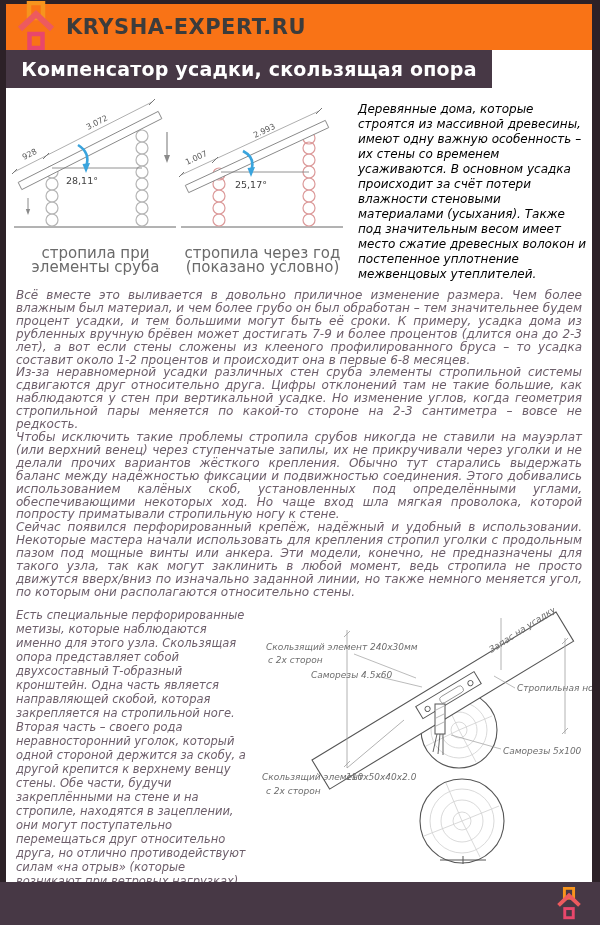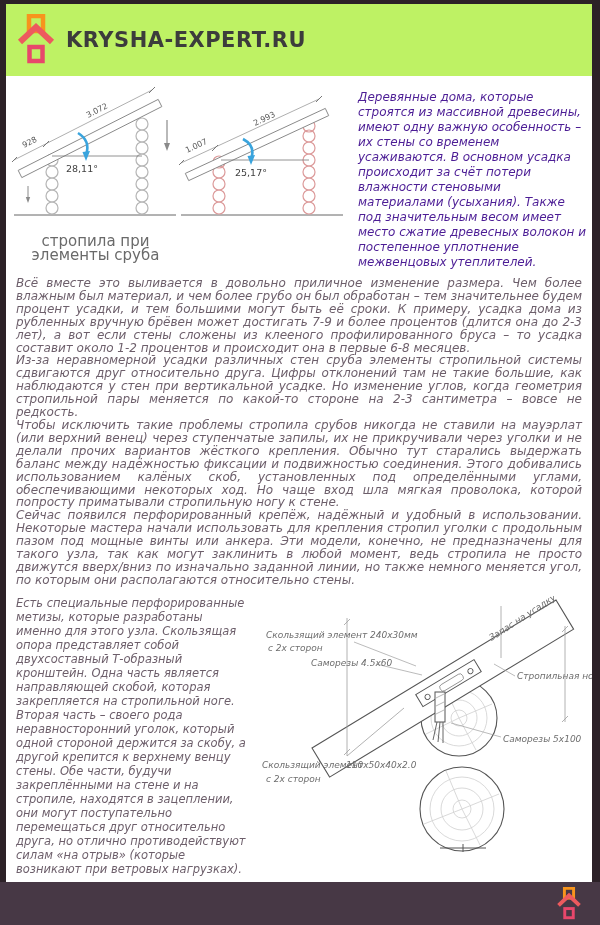--- a/index.html
+++ b/index.html
@@ -2,41 +2,41 @@
 <html><head>
 <meta charset="utf-8">
 <style>
   * { margin:0; padding:0; box-sizing:border-box; }
   html,body { width:600px; }
   body { font-family:"DejaVu Sans", sans-serif; background:#2c2127; }
   .page { width:600px; height:925px; background:#2c2127; padding:4px 8px 0 6px;
           display:flex; flex-direction:column; overflow:hidden; }
 
   
-  .header { background:#bef264; height:72px; flex:0 0 auto; display:flex;
+  .header { background:#f97316; height:46px; flex:0 0 auto; display:flex;
             align-items:center; padding-left:11px; }
   .logo { width:38px; height:52px; flex:0 0 auto; }
   .head-text { margin-left:11px; }
   .site-title { font-size:21px; font-weight:bold; color:#3c3c3c; letter-spacing:.5px; }
   .tagline { font-size:10.5px; color:#4d4d4d; margin-top:3px; }
 
   
   .band-row { background:#fff; flex:0 0 38px; display:flex; }
   .title-band { width:486px; height:38px; background:#473845; color:#fff;
                 font-size:19px; font-weight:bold; display:flex; align-items:center;
                 justify-content:center; letter-spacing:.2px; }
 
   
   .content { background:#fff; flex:1 1 auto; overflow:hidden; display:flex; flex-direction:column; }
   .diagrams-row { flex:0 0 186px; display:flex; padding:6px 2px 0 6px; }
   .roof-fig { width:167px; flex:0 0 auto; }
   .roof-fig svg { display:block; }
   .roof-caption { font-size:15px; color:#6a6a6a; text-align:center; line-height:14px; margin-top:2px; }
   .intro-col { width:240px; margin-left:12px; padding-top:8px;
-               font-style:italic; font-size:12px; line-height:15px; color:#4c1d95; }
+               font-style:italic; font-size:12px; line-height:15px; color:#000000; }
 
   .paragraphs { padding:7px 10px 0 10px; font-style:italic; font-size:12px;
                 line-height:12.9px; color:#6d5f6b; text-align:justify; }
   .paragraphs p { margin:0; }
 
   .bottom-row { display:flex; padding:9px 2px 0 10px; flex:0 0 auto; }
   .left-col { width:230px; flex:0 0 auto; font-style:italic; font-size:11.5px;
               line-height:14px; color:#6d5f6b; }
   .left-col p { margin:0; }
   .tech-wrap { margin-left:8px; }
@@ -64,20 +64,23 @@
     <svg class="logo" viewBox="0 0 38 52">
       <rect x="12" y="2" width="14" height="15" fill="none" stroke="#F7941D" stroke-width="4.5"></rect>
       <polyline points="3,28 19,13 35,28" fill="none" stroke="#ED5A5E" stroke-width="6"></polyline>
       <rect x="12.5" y="33" width="13" height="14" fill="none" stroke="#E8476B" stroke-width="4.5"></rect>
     </svg>
     <div class="head-text">
       <div class="site-title">KRYSHA-EXPERT.RU</div>
     </div>
   </div>
 
+  <div class="band-row">
+    <div class="title-band">Компенсатор усадки, скользящая опора</div>
+  </div>
 
   <div class="content">
 
     <div class="diagrams-row">
 
       <div class="roof-fig">
         <svg width="167" height="150" viewBox="0 0 167 150">
           <line x1="2" y1="133" x2="164" y2="133" stroke="#666" stroke-width="1"></line>
 
           <g stroke="#b5b5b5" fill="none" stroke-width="1.2">
@@ -158,35 +161,39 @@
             <text class="dimtext">1.007</text>
           </g>
           <g transform="translate(76,44) rotate(-25)">
             <text class="dimtext">2.993</text>
           </g>
           <line x1="42" y1="78" x2="130" y2="78" stroke="#777" stroke-width="0.8"></line>
           <path d="M64,57 Q77,64 72,77" fill="none" stroke="#3AA4DD" stroke-width="2.6"></path>
           <polygon points="68.5,74 76,73 72,83" fill="#3AA4DD"></polygon>
           <text class="angletext" x="56" y="94">25,17°</text>
         </svg>
+        <div class="roof-caption">
+          <span>стропила через год</span><br>
+          <span>(показано условно)</span>
+        </div>
       </div>
 
       <div class="intro-col">Деревянные дома, которые строятся из массивной древесины, имеют одну важную особенность – их стены со временем усаживаются. В основном усадка происходит за счёт потери влажности стеновыми материалами (усыхания). Также под значительным весом имеет место сжатие древесных волокон и постепенное уплотнение межвенцовых утеплителей.</div>
     </div>
 
     <div class="paragraphs">
       <p>Всё вместе это выливается в довольно приличное изменение размера. Чем более влажным был материал, и чем более грубо он был обработан – тем значительнее будем процент усадки, и тем большими могут быть её сроки. К примеру, усадка дома из рубленных вручную брёвен может достигать 7-9 и более процентов (длится она до 2-3 лет), а вот если стены сложены из клееного профилированного бруса – то усадка составит около 1-2 процентов и происходит она в первые 6-8 месяцев.</p>
       <p>Из-за неравномерной усадки различных стен сруба элементы стропильной системы сдвигаются друг относительно друга. Цифры отклонений там не такие большие, как наблюдаются у стен при вертикальной усадке. Но изменение углов, когда геометрия стропильной пары меняется по какой-то стороне на 2-3 сантиметра – вовсе не редкость.</p>
       <p>Чтобы исключить такие проблемы стропила срубов никогда не ставили на мауэрлат (или верхний венец) через ступенчатые запилы, их не прикручивали через уголки и не делали прочих вариантов жёсткого крепления. Обычно тут старались выдержать баланс между надёжностью фиксации и подвижностью соединения. Этого добивались использованием калёных скоб, установленных под определёнными углами, обеспечивающими некоторых ход. Но чаще вход шла мягкая проволока, которой попросту приматывали стропильную ногу к стене.</p>
       <p>Сейчас появился перфорированный крепёж, надёжный и удобный в использовании. Некоторые мастера начали использовать для крепления стропил уголки с продольным пазом под мощные винты или анкера. Эти модели, конечно, не предназначены для такого узла, так как могут заклинить в любой момент, ведь стропила не просто движутся вверх/вниз по изначально заданной линии, но также немного меняется угол, по которым они располагаются относительно стены.</p>
     </div>
 
     <div class="bottom-row">
       <div class="left-col">
-        <p>Есть специальные перфорированные метизы, которые разработаны именно для этого узла. Скользящая опора представляет собой двухсоставный Т-образный кронштейн. Одна часть является направляющей скобой, которая закрепляется на стропильной ноге.</p>
+        <p>Есть специальные перфорированные метизы, которые наблюдаются именно для этого узла. Скользящая опора представляет собой двухсоставный Т-образный кронштейн. Одна часть является направляющей скобой, которая закрепляется на стропильной ноге.</p>
         <p>Вторая часть – своего рода неравносторонний уголок, который одной стороной держится за скобу, а другой крепится к верхнему венцу стены. Обе части, будучи закреплёнными на стене и на стропиле, находятся в зацеплении, они могут поступательно перемещаться друг относительно друга, но отлично противодействуют силам «на отрыв» (которые возникают при ветровых нагрузках).</p>
       </div>
 
       <div class="tech-wrap">
         <svg width="350" height="258" viewBox="0 0 350 258">
 
           <g>
             <circle cx="205" cy="122" r="38" fill="#fff" stroke="#555" stroke-width="1.1"></circle>
             <g stroke="#cfcfcf" fill="none" stroke-width="0.8">
               <circle cx="205" cy="122" r="28"></circle>

